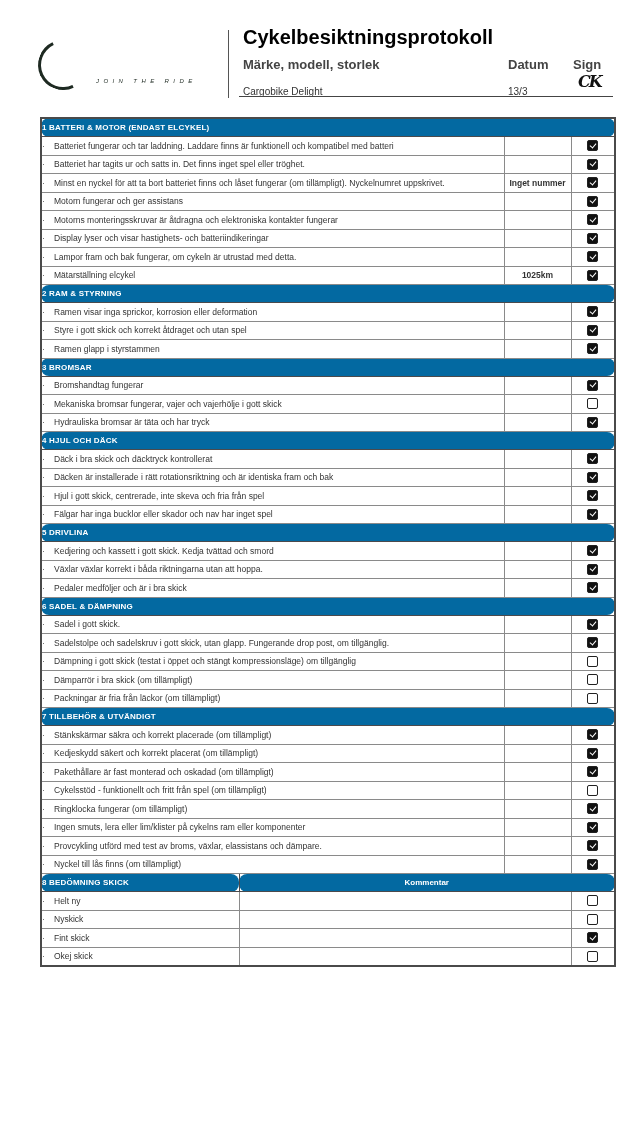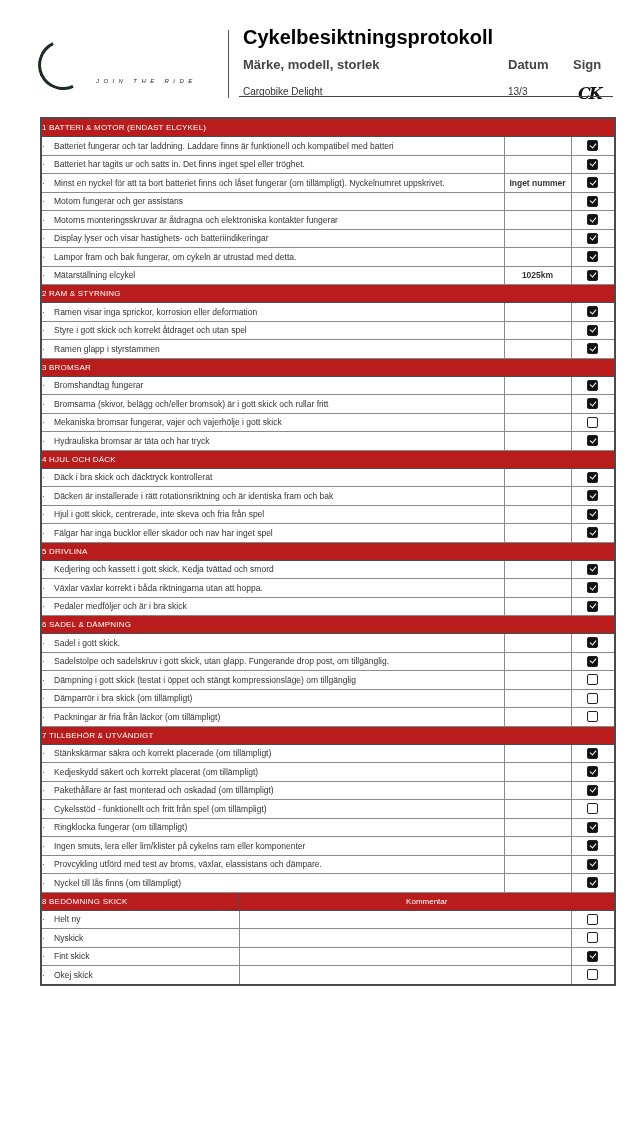--- a/index.html
+++ b/index.html
@@ -6,25 +6,25 @@
   body { width:626px; height:1141px; position:relative; font-family:"Liberation Sans", sans-serif; color:#3a3a3a; overflow:hidden; }
   .logo { position:absolute; left:38px; top:30px; width:170px; height:62px; }
   .logo-word { position:absolute; left:22px; top:-2px; font-family:"DejaVu Serif", serif; font-style:italic; font-weight:bold; font-size:44px; color:#1e2a22; letter-spacing:-1px; }
   .logo-ring { position:absolute; left:0px; top:10px; width:44px; height:44px; border:3px solid #1e2a22; border-radius:50%; border-right-color:transparent; border-top-color:transparent; transform:rotate(20deg); }
   .logo-tag { position:absolute; left:58px; top:48px; font-size:6px; letter-spacing:4.4px; color:#1e2a22; font-style:italic; }
   .vdivider { position:absolute; left:228px; top:30px; width:1px; height:68px; background:#555; }
   .doc-title { position:absolute; left:243px; top:26px; font-size:20px; font-weight:bold; color:#000000; }
   .lbl { position:absolute; top:57px; font-size:13px; font-weight:bold; color:#444; }
   .val { position:absolute; top:86px; font-size:10px; color:#333; }
   .hline { position:absolute; left:239px; top:96px; width:374px; height:1px; background:#444; }
-  .sig { position:absolute; left:578px; top:72px; font-family:"DejaVu Serif", serif; font-style:italic; font-weight:bold; font-size:16px; color:#111; letter-spacing:-2px;margin-top:12px; }
+  .sig { position:absolute; left:578px; top:72px; font-family:"DejaVu Serif", serif; font-style:italic; font-weight:bold; font-size:16px; color:#111; letter-spacing:-2px; }
 
   table.proto { position:absolute; left:40px; top:117px; width:574px; border-collapse:collapse; table-layout:fixed; border:2px solid #4a4a4a; }
   table.proto td { border:1px solid #8a8a8a; height:17.5px; padding:0; font-size:8.5px; color:#333; }
-  tr.sec td { background:#b91c1c; color:#ffffff; font-weight:normal; font-size:8px; height:17px; border-color:#4b4a4c; }
+  tr.sec td { background:#0369a1; color:#ffffff; font-weight:bold; font-size:8px; height:17px; border-color:#4b4a4c;border-radius:8px; }
   .sec-label { padding-left:10px; letter-spacing:0.2px; }
   .item { padding-left:6px; white-space:nowrap; overflow:hidden; }
   .bullet { display:inline-block; width:12px; color:#555; }
   .cmt { text-align:center; font-weight:bold; font-size:7.5px; color:#222; }
   .chk-cell { text-align:center; }
   .box { display:inline-block; width:9px; height:9px; border:1.3px solid #222; border-radius:2px; vertical-align:middle; position:relative; background:#fff; }
   .box.on { background:#111; }
   .box.on::after { content:""; position:absolute; left:2.5px; top:0.5px; width:3px; height:5px; border:solid #fff; border-width:0 1.2px 1.2px 0; transform:rotate(40deg); }
   .kommentar { text-align:center; }
 </style>
@@ -116,25 +116,20 @@
       </tr>
       <tr class="sec">
         <td colspan="4" class="sec-label">3  BROMSAR</td>
       </tr>
       <tr>
         <td colspan="2" class="item"><span class="bullet">·</span><span>Bromshandtag fungerar</span></td>
         <td class="cmt"></td>
         <td class="chk-cell"><span class="box on"></span></td>
       </tr>
       <tr>
-        <td colspan="2" class="item"><span class="bullet">·</span><span>Bromsarna (skivor, belägg och/eller bromsok) är i gott skick och rullar fritt</span></td>
-        <td class="cmt"></td>
-        <td class="chk-cell"><span class="box on"></span></td>
-      </tr>
-      <tr>
         <td colspan="2" class="item"><span class="bullet">·</span><span>Mekaniska bromsar fungerar, vajer och vajerhölje i gott skick</span></td>
         <td class="cmt"></td>
         <td class="chk-cell"><span class="box"></span></td>
       </tr>
       <tr>
         <td colspan="2" class="item"><span class="bullet">·</span><span>Hydrauliska bromsar är täta och har tryck</span></td>
         <td class="cmt"></td>
         <td class="chk-cell"><span class="box on"></span></td>
       </tr>
       <tr class="sec">

